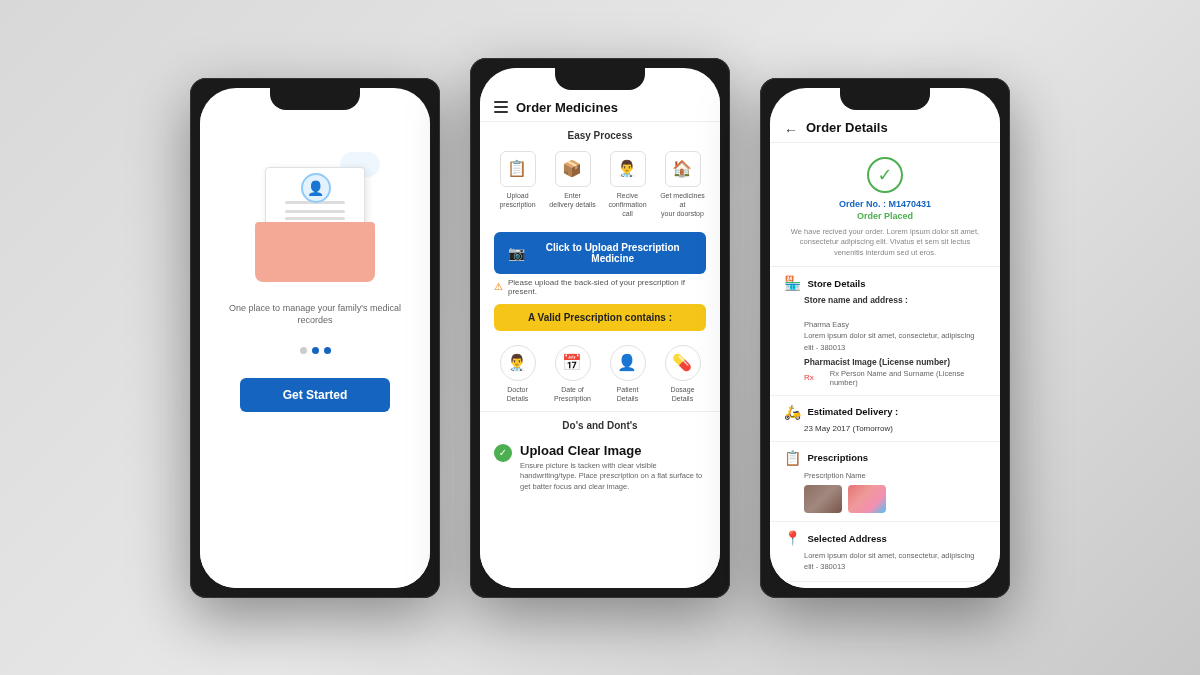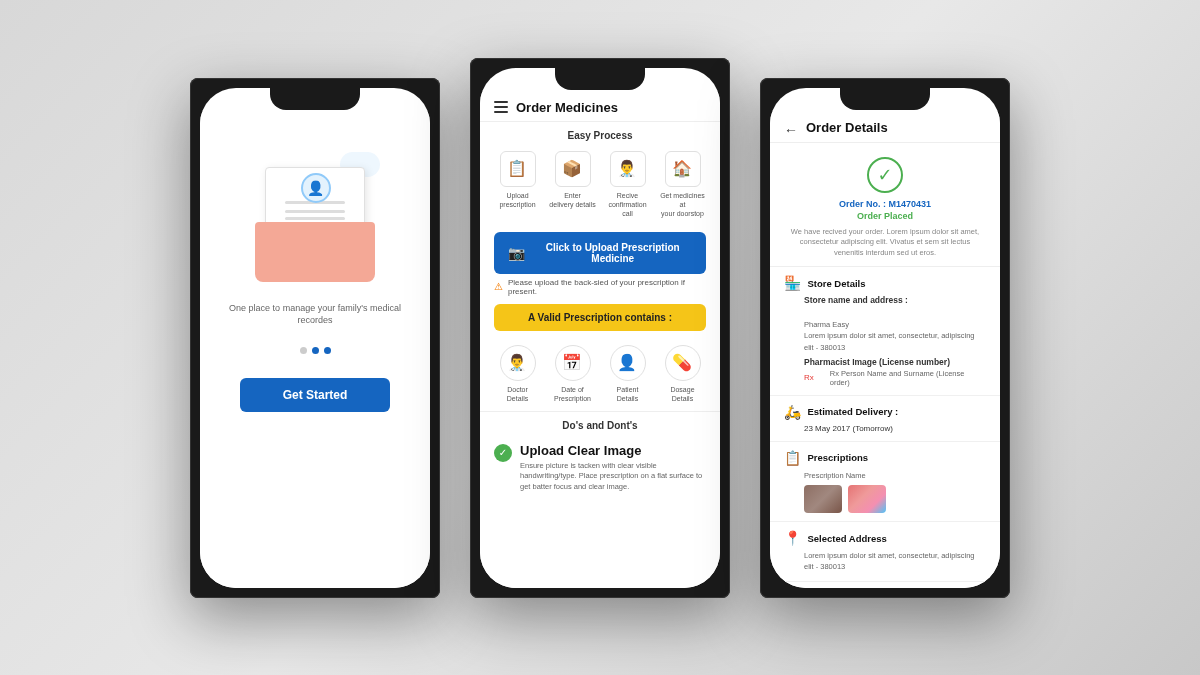--- a/index.html
+++ b/index.html
@@ -11,21 +11,21 @@
       align-items: center;
       justify-content: center;
       gap: 30px;
       font-family: -apple-system, BlinkMacSystemFont, 'Segoe UI', Arial, sans-serif;
       overflow: hidden;
     }
 
     
     .phone {
       background: #1a1a1a;
-      border-radius: 8px;
+      border-radius: 16px;
       padding: 10px;
       box-shadow: 0 20px 60px rgba(0,0,0,0.4), inset 0 0 0 1px #333;
       position: relative;
     }
     .phone-inner {
       background: #fff;
       border-radius: 36px;
       overflow: hidden;
       position: relative;
     }
@@ -631,21 +631,21 @@
           </div>
           <div class="p3-section-sub">Store name and address :</div>
           <div class="p3-section-text">
             <span>Pharma Easy</span>
           </div>
           <div class="p3-section-text">Lorem ipsum dolor sit amet, consectetur,
 adipiscing elit - 380013</div>
           <div class="p3-pharmacist">Pharmacist Image (License number)</div>
           <div class="p3-pharmacy-person">
             <span class="p3-rx">Rx</span>
-            <span>Rx Person Name and Surname (License order)</span>
+            <span>Rx Person Name and Surname (License number)</span>
           </div>
         </div>
 
         <div class="p3-section">
           <div class="p3-section-header">
             <span class="p3-section-icon">🛵</span>
             <span class="p3-section-title">Estimated Delivery :</span>
           </div>
           <div class="p3-delivery-date">23 May 2017 (Tomorrow)</div>
         </div>

